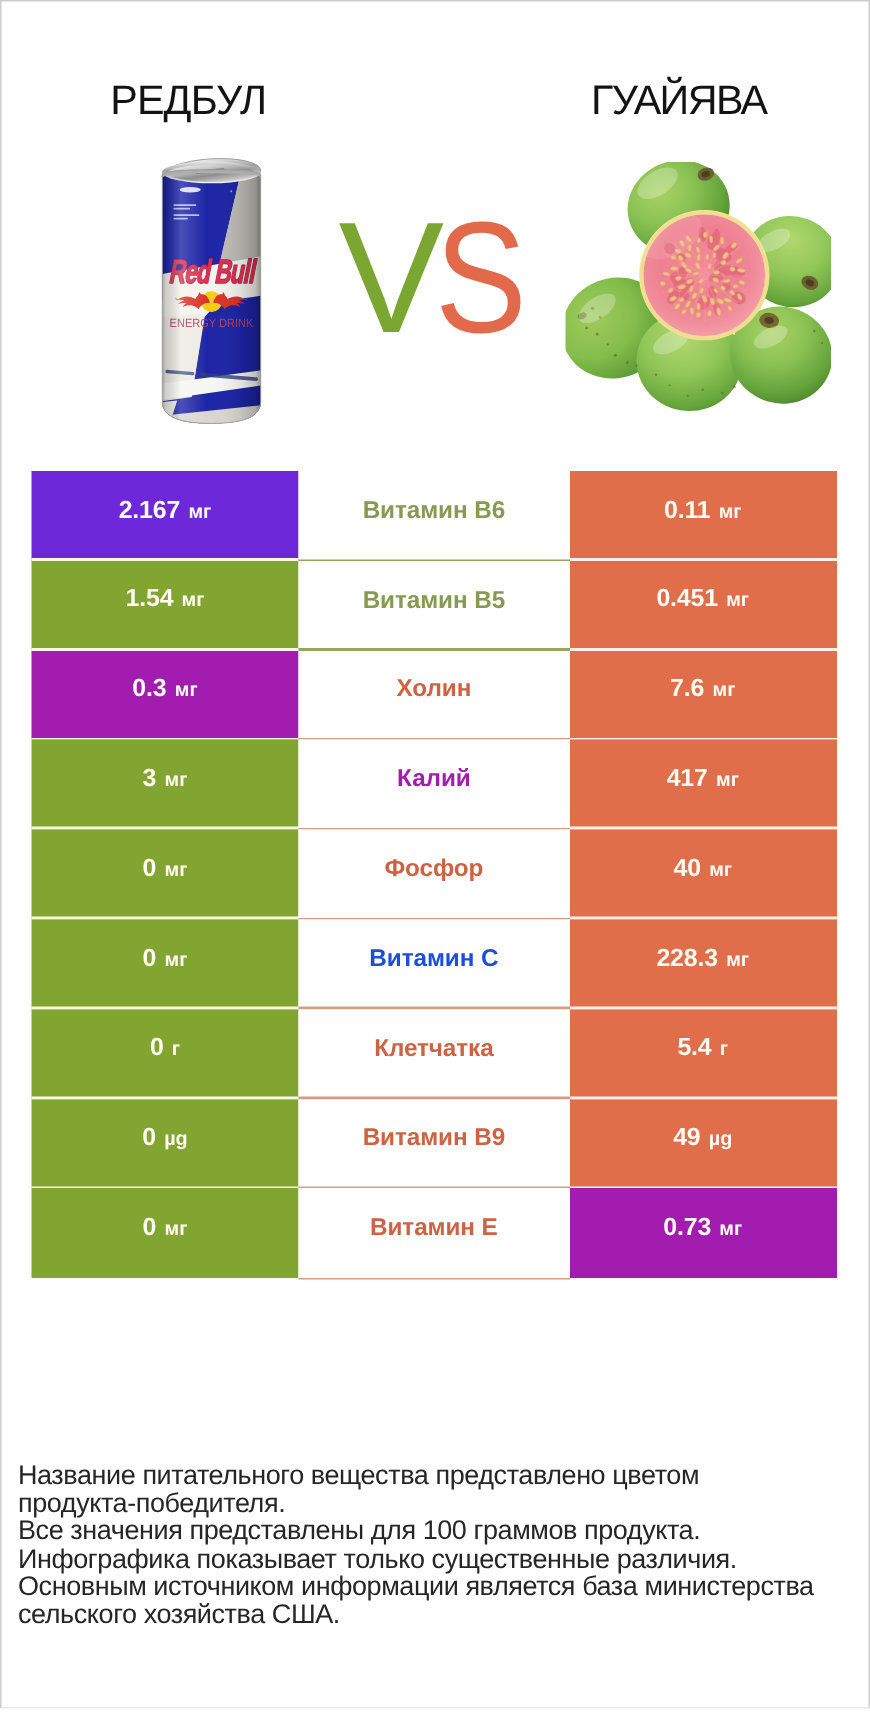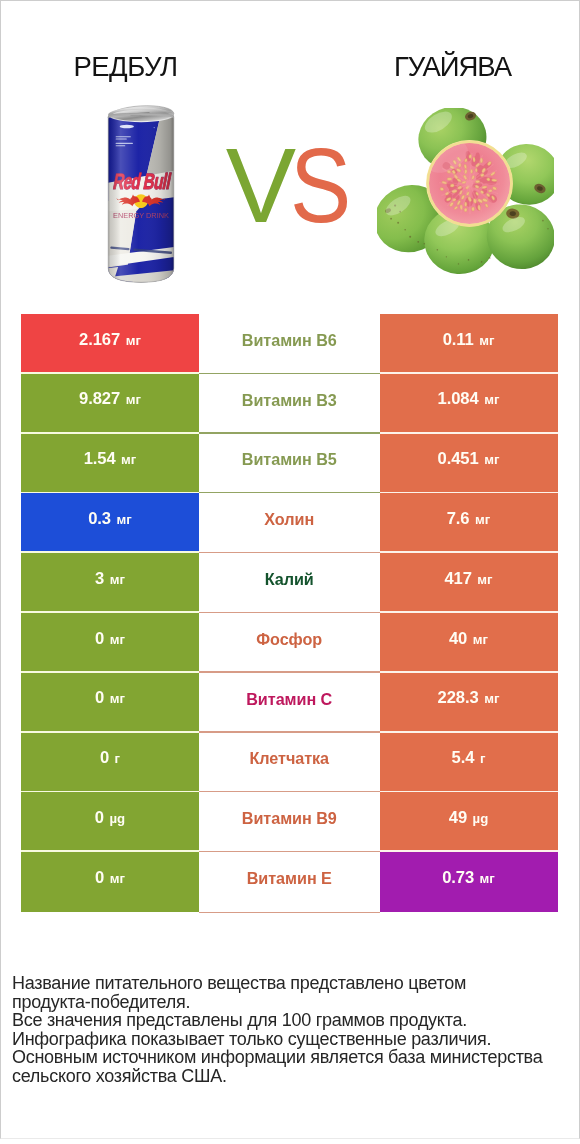--- a/index.html
+++ b/index.html
@@ -474,82 +474,68 @@
         </g>
         <circle cx="92" cy="75" r="41.5" fill="none" stroke="#f2de92" stroke-width="2.4"></circle>
       </g>
     </svg>
 
     <div class="vs"><span class="v">V</span><span class="s">S</span></div>
   </div>
 
   <div class="tbl">
       <div class="row">
-        <div class="cell cL" style="background:#ef4444">
+        <div class="cell cL" style="background:#6d28d9">
           <span class="valtxt">2.167 <span class="u">мг</span></span>
           <i class="sepL"></i>
         </div>
         <div class="cell cM">
           <span class="lbl" style="color:#869a52">Витамин B6</span>
           <i class="sepM" style="background:#93a463"></i>
         </div>
         <div class="cell cR" style="background:#e16e4b">
           <span class="valtxt">0.11 <span class="u">мг</span></span>
           <i class="sepR" style="background:#fdf3ea"></i>
         </div>
       </div>
       <div class="row">
         <div class="cell cL" style="background:#82a532">
-          <span class="valtxt">9.827 <span class="u">мг</span></span>
-          <i class="sepL"></i>
-        </div>
-        <div class="cell cM">
-          <span class="lbl" style="color:#869a52">Витамин B3</span>
-          <i class="sepM" style="background:#93a463"></i>
-        </div>
-        <div class="cell cR" style="background:#e16e4b">
-          <span class="valtxt">1.084 <span class="u">мг</span></span>
-          <i class="sepR" style="background:#fdf3ea"></i>
-        </div>
-      </div>
-      <div class="row">
-        <div class="cell cL" style="background:#82a532">
           <span class="valtxt">1.54 <span class="u">мг</span></span>
           <i class="sepL"></i>
         </div>
         <div class="cell cM">
           <span class="lbl" style="color:#869a52">Витамин B5</span>
           <i class="sepM" style="background:#93a463"></i>
         </div>
         <div class="cell cR" style="background:#e16e4b">
           <span class="valtxt">0.451 <span class="u">мг</span></span>
           <i class="sepR" style="background:#fdf3ea"></i>
         </div>
       </div>
       <div class="row">
-        <div class="cell cL" style="background:#1d4ed8">
+        <div class="cell cL" style="background:#a21caf">
           <span class="valtxt">0.3 <span class="u">мг</span></span>
           <i class="sepL"></i>
         </div>
         <div class="cell cM">
           <span class="lbl" style="color:#cd6342">Холин</span>
           <i class="sepM" style="background:#d79c87"></i>
         </div>
         <div class="cell cR" style="background:#e16e4b">
           <span class="valtxt">7.6 <span class="u">мг</span></span>
           <i class="sepR" style="background:#fdf3ea"></i>
         </div>
       </div>
       <div class="row">
         <div class="cell cL" style="background:#82a532">
           <span class="valtxt">3 <span class="u">мг</span></span>
           <i class="sepL"></i>
         </div>
         <div class="cell cM">
-          <span class="lbl" style="color:#14532d">Калий</span>
+          <span class="lbl" style="color:#a21caf">Калий</span>
           <i class="sepM" style="background:#d79c87"></i>
         </div>
         <div class="cell cR" style="background:#e16e4b">
           <span class="valtxt">417 <span class="u">мг</span></span>
           <i class="sepR" style="background:#fdf3ea"></i>
         </div>
       </div>
       <div class="row">
         <div class="cell cL" style="background:#82a532">
           <span class="valtxt">0 <span class="u">мг</span></span>
@@ -563,21 +549,21 @@
           <span class="valtxt">40 <span class="u">мг</span></span>
           <i class="sepR" style="background:#fdf3ea"></i>
         </div>
       </div>
       <div class="row">
         <div class="cell cL" style="background:#82a532">
           <span class="valtxt">0 <span class="u">мг</span></span>
           <i class="sepL"></i>
         </div>
         <div class="cell cM">
-          <span class="lbl" style="color:#be185d">Витамин C</span>
+          <span class="lbl" style="color:#1d4ed8">Витамин C</span>
           <i class="sepM" style="background:#d79c87"></i>
         </div>
         <div class="cell cR" style="background:#e16e4b">
           <span class="valtxt">228.3 <span class="u">мг</span></span>
           <i class="sepR" style="background:#fdf3ea"></i>
         </div>
       </div>
       <div class="row">
         <div class="cell cL" style="background:#82a532">
           <span class="valtxt">0 <span class="u">г</span></span>

